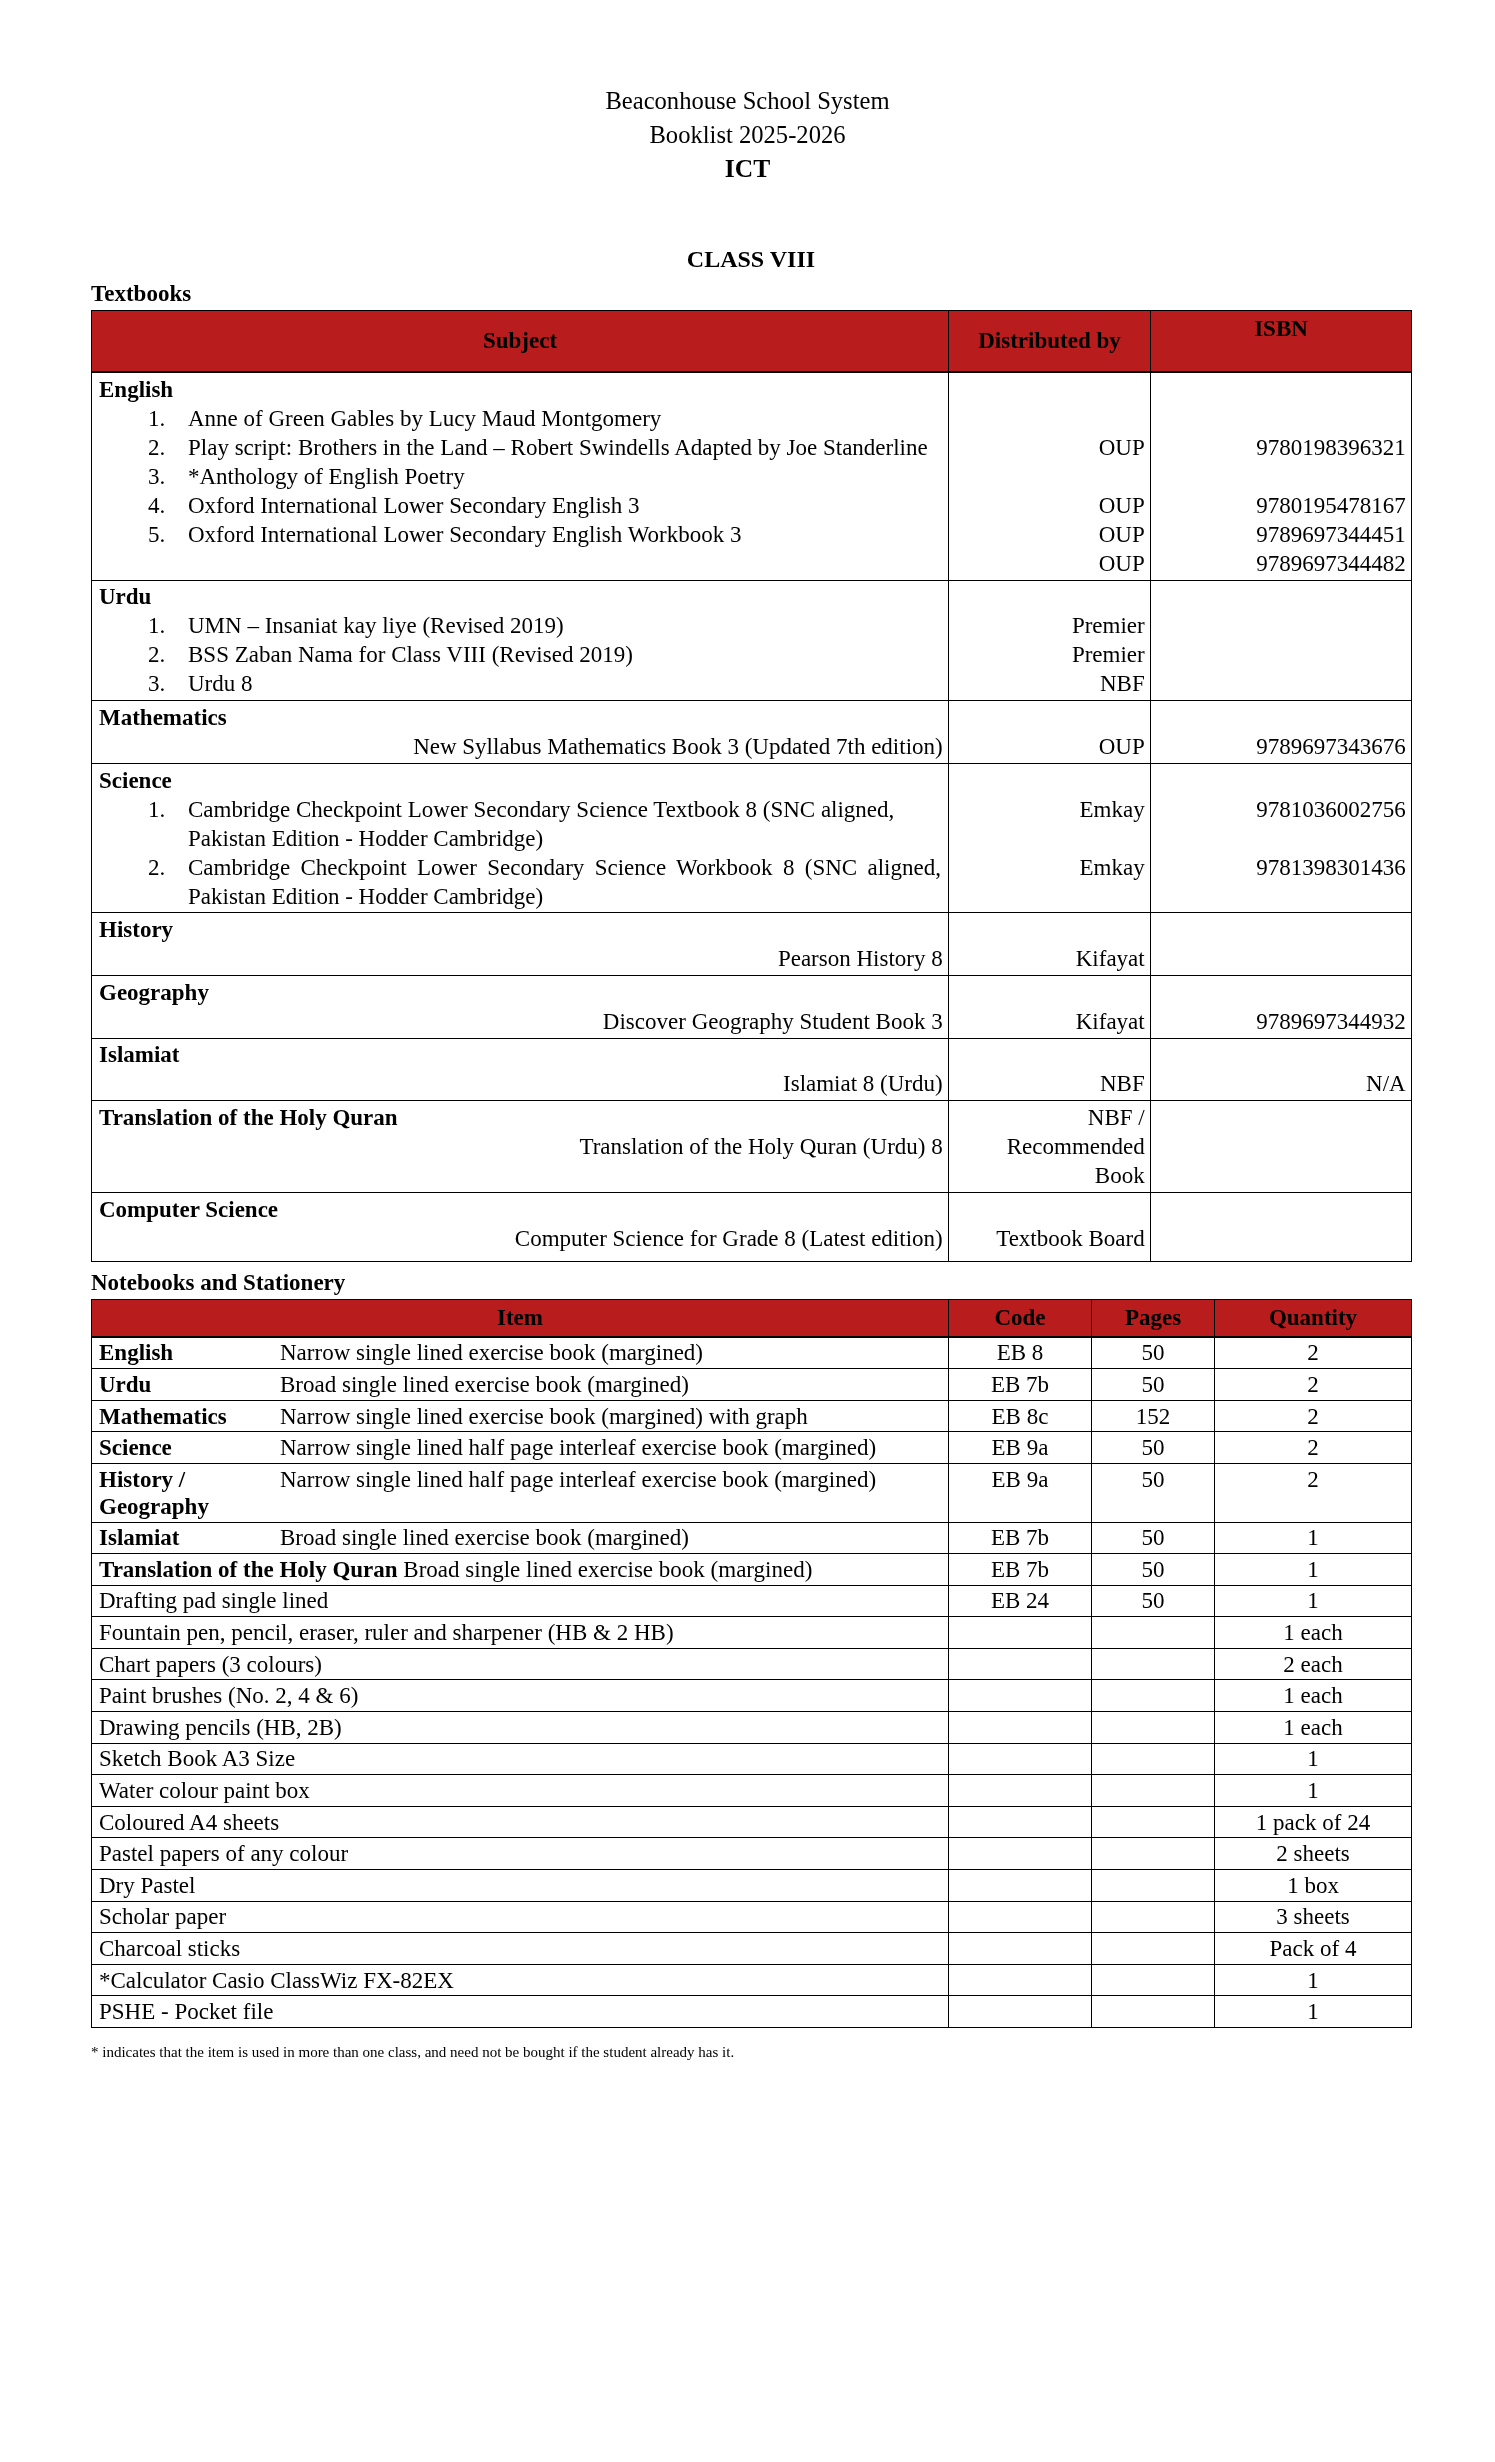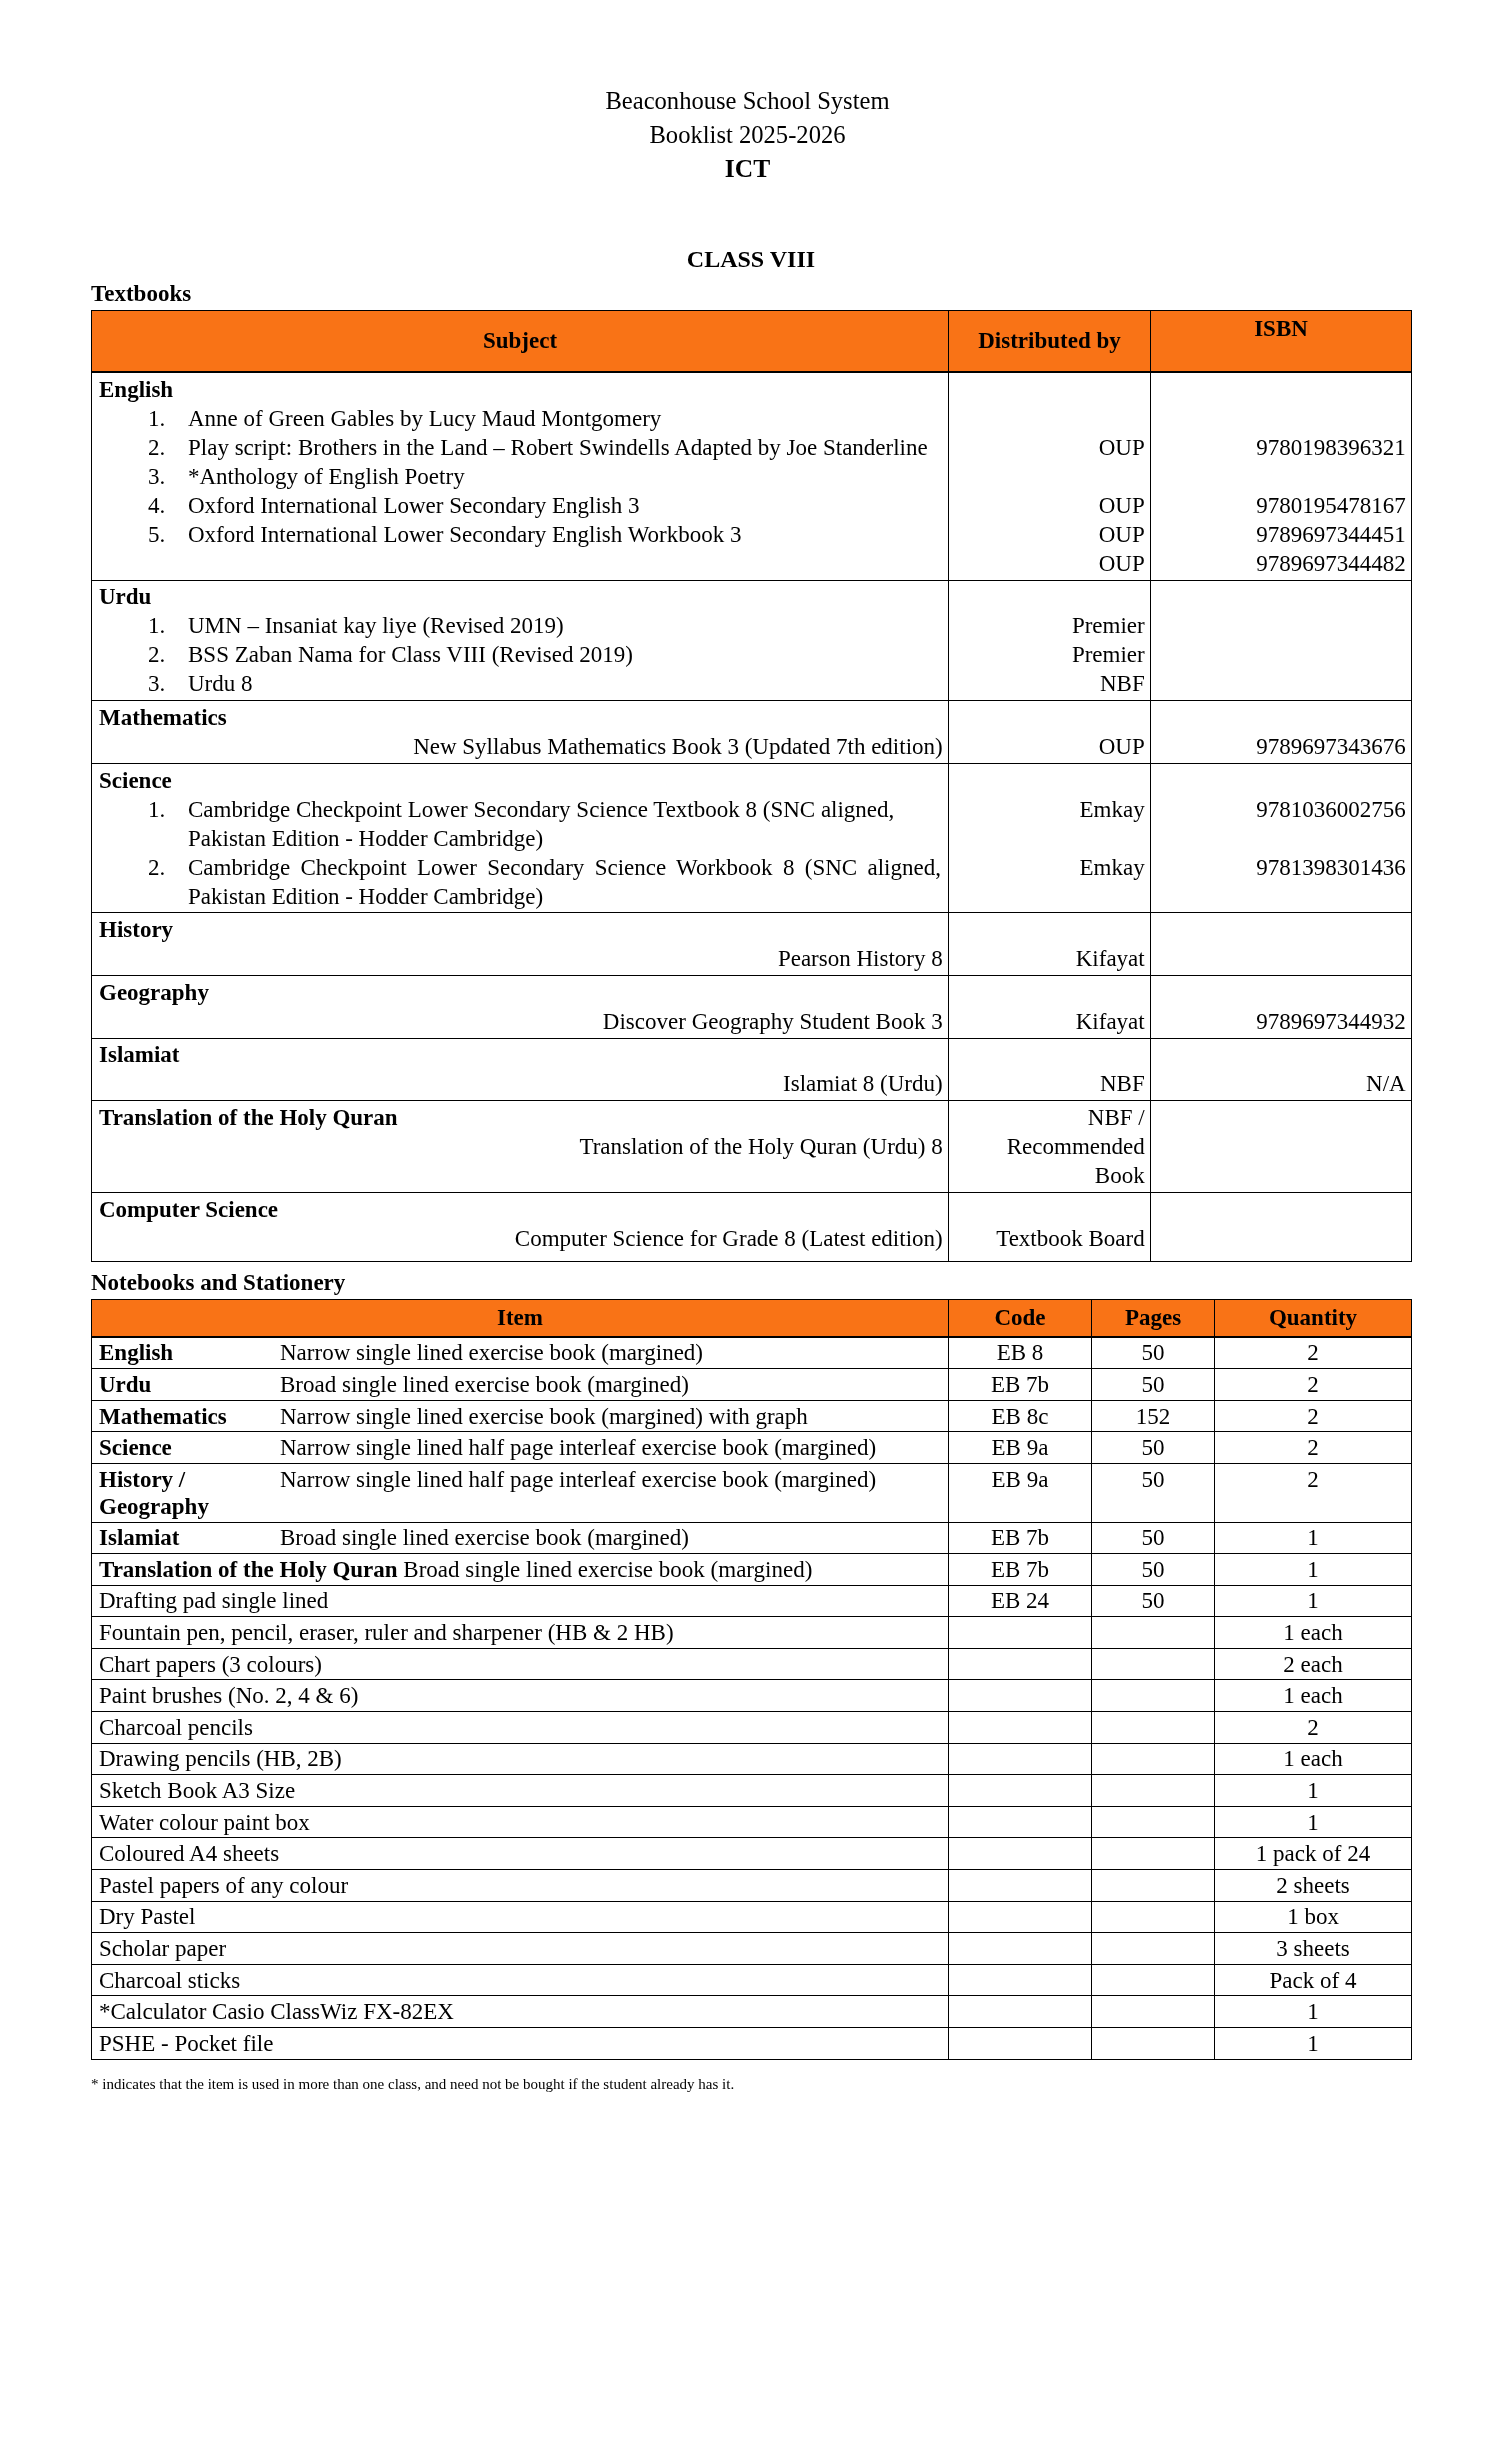--- a/index.html
+++ b/index.html
@@ -19,21 +19,21 @@
   .t-dept  { font-size: 25.5px; font-weight: bold; }
   .class-heading { margin-top: 60px; text-align: center; font-size: 24px; font-weight: bold; }
 
   
   .sec-label { font-weight: bold; font-size: 23px; margin-top: 8px; margin-bottom: 2.6px; }
 
   
   table { border-collapse: collapse; table-layout: fixed; width: 1320px; }
   td, th { border: 1.8px solid #000; vertical-align: top; }
   thead th {
-    background: #f97316;
+    background: #b91c1c;
     font-weight: bold;
     text-align: center;
     border-bottom: 2.6px solid #000;
   }
 
   
   .tb thead th { height: 62px; vertical-align: middle; }
   .tb thead th.isbn-h { vertical-align: top; padding-top: 5.3px; }
   .tb td { line-height: 29px; padding: 1.8px 5.3px 1.8px 7px; }
   .shead { font-weight: bold; }
@@ -396,26 +396,20 @@
         <td class="c"></td>
         <td class="c">2 each</td>
       </tr>
       <tr>
         <td>Paint brushes (No. 2, 4 &amp; 6)</td>
         <td class="c"></td>
         <td class="c"></td>
         <td class="c">1 each</td>
       </tr>
       <tr>
-        <td>Charcoal pencils</td>
-        <td class="c"></td>
-        <td class="c"></td>
-        <td class="c">2</td>
-      </tr>
-      <tr>
         <td>Drawing pencils (HB, 2B)</td>
         <td class="c"></td>
         <td class="c"></td>
         <td class="c">1 each</td>
       </tr>
       <tr>
         <td>Sketch Book A3 Size</td>
         <td class="c"></td>
         <td class="c"></td>
         <td class="c">1</td>

